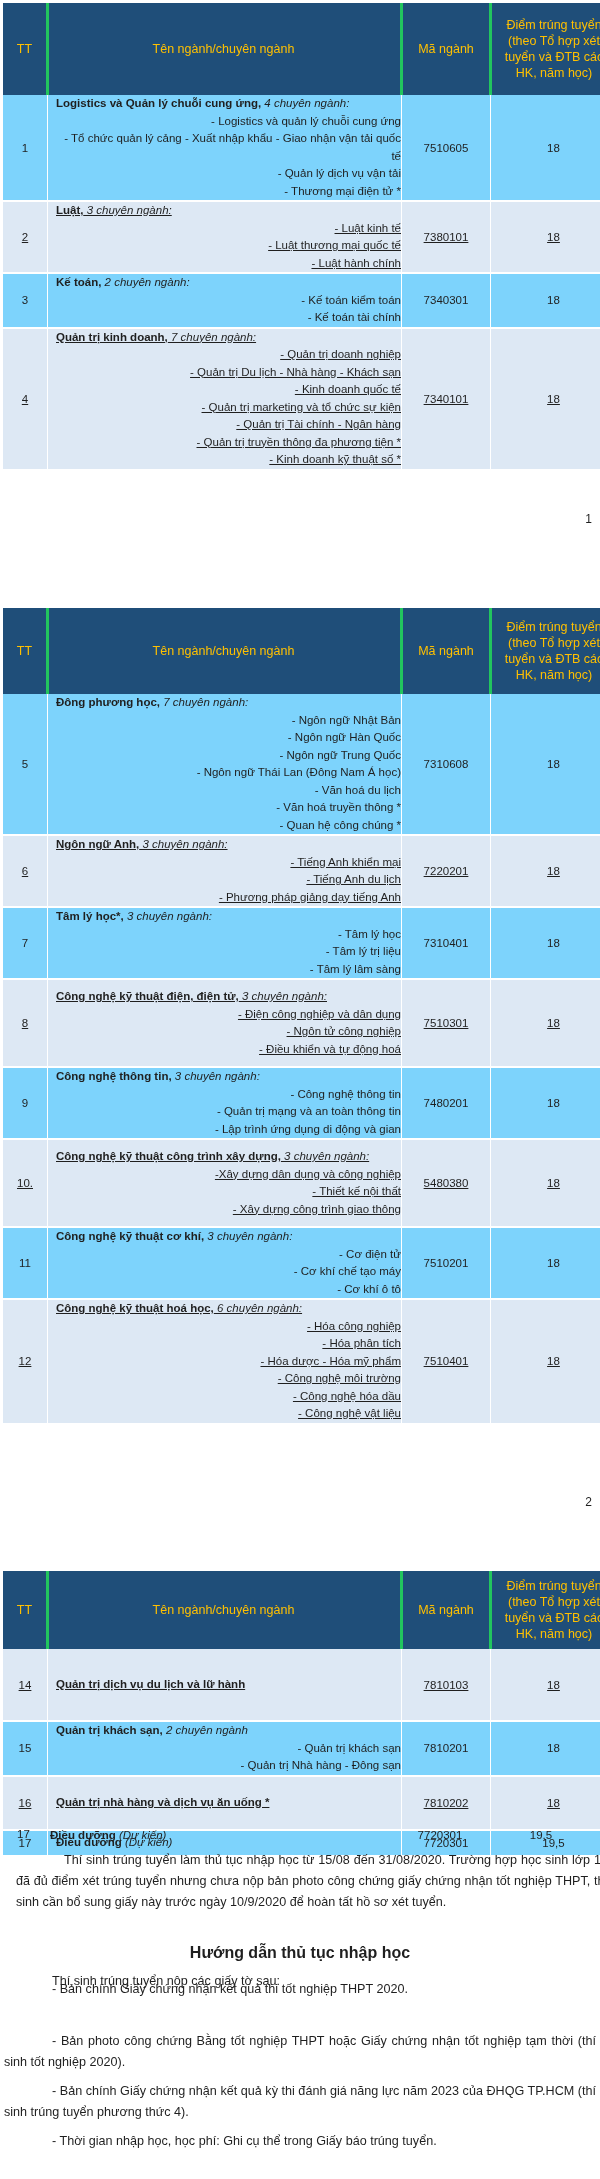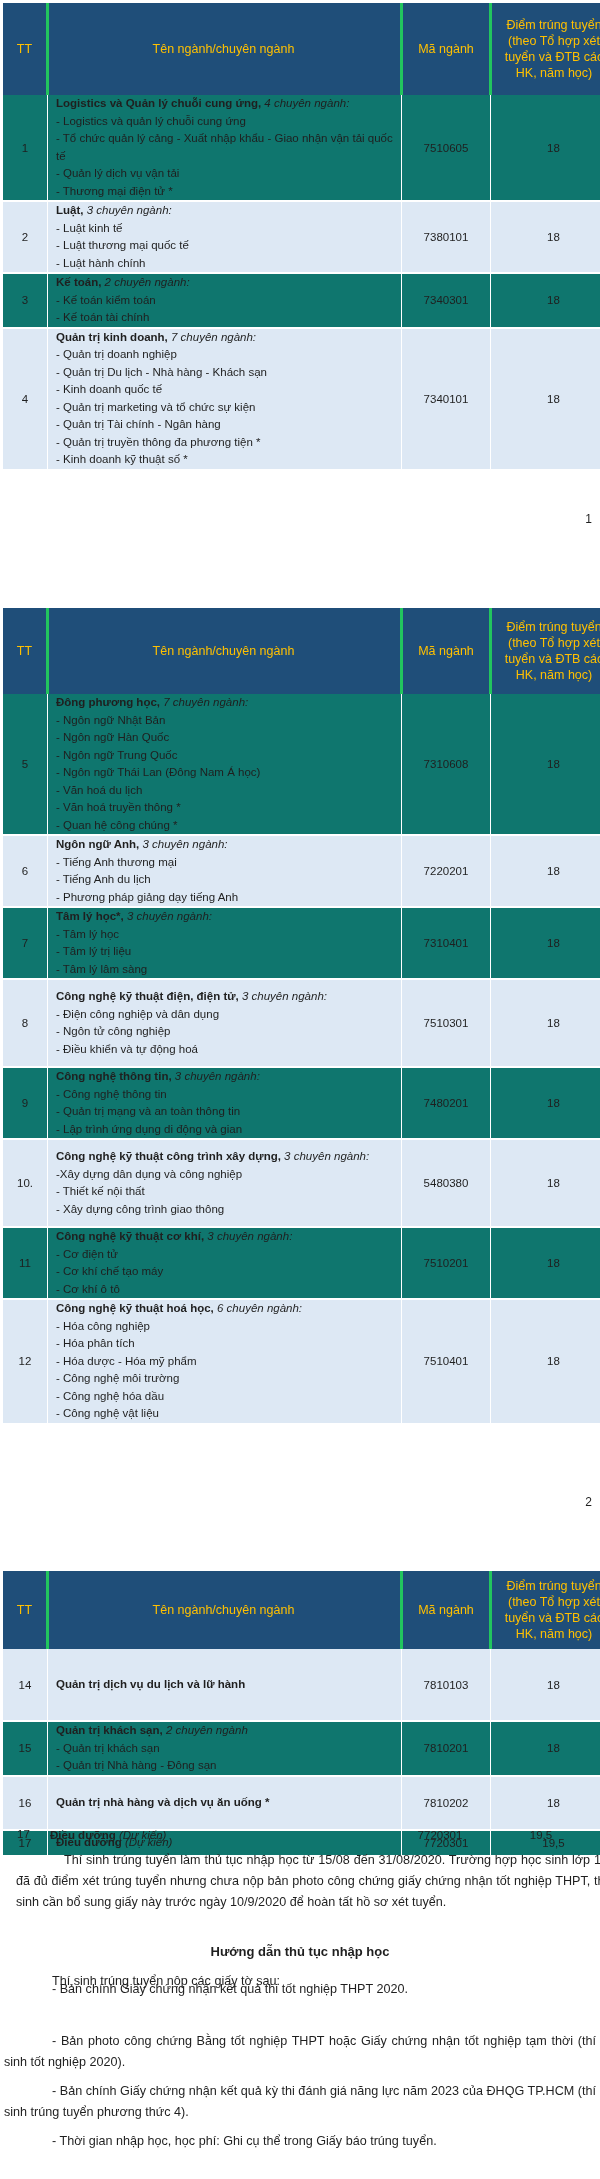--- a/index.html
+++ b/index.html
@@ -4,34 +4,34 @@
 <style>
   html, body { margin:0; padding:0; background:#ffffff; }
   body { width:600px; height:2179px; position:relative; overflow:hidden;
          font-family:"Liberation Sans", sans-serif; color:#1f1f1f; }
   .tbl { position:absolute; left:3px; width:594px; border-collapse:collapse; table-layout:fixed; }
   .tbl th { background:#1f4e79; color:#ffc000; font-weight:normal; font-size:12.5px; text-align:center;
             border-right:3px solid #22c55e; padding:0 2px; line-height:16px; }
   .tbl th:last-child { border-right:none; }
   .tbl td { font-size:11.5px; vertical-align:middle; border-right:1px solid #ffffff; padding:0; }
   .tbl td:last-child { border-right:none; }
-  .tbl tr.alt td { background:#dde8f4; }
-  .tbl tr.plain td { background:#0f766e; }
+  .tbl tr.alt td { background:#dde8f4;text-decoration:underline; }
+  .tbl tr.plain td { background:#7dd3fc; }
   .tbl tr.sep td { border-bottom:2px solid #ffffff; }
   .c-tt { width:39px; text-align:center; }
   .c-name { width:349px; padding-left:8px !important; line-height:17.5px; }
   .c-code { width:82px; text-align:center; }
   .c-score { width:120px; text-align:center; }
   .major { font-weight:bold; }
   .count { font-style:italic; }
-  .spec { display:block; }
+  .spec { display:block;text-align:right; }
   .pagenum { position:absolute; right:8px; font-size:12px; }
   .para { position:absolute; left:4px; width:592px; font-size:12.6px; line-height:21px; text-align:justify; }
   .indent { text-indent:48px; }
-  .heading { position:absolute; left:0; width:600px; text-align:center; font-weight:bold; font-size:13px; }
+  .heading { position:absolute; left:0; width:600px; text-align:center; font-weight:bold; font-size:16px; }
 </style>
 </head>
 <body>
 
 <table class="tbl" style="top:3px;">
   <thead>
     <tr style="height:92px;">
       <th class="c-tt">TT</th>
       <th class="c-name" style="padding-left:0 !important;">Tên ngành/chuyên ngành</th>
       <th class="c-code">Mã ngành</th>
@@ -78,21 +78,21 @@
   </thead>
   <tbody>
       <tr class="plain sep" style="height: 138px;">
         <td class="c-tt">5</td>
         <td class="c-name"><span class="major">Đông phương học,</span><span class="count"> 7 chuyên ngành:</span><span class="spec">- Ngôn ngữ Nhật Bản</span><span class="spec">- Ngôn ngữ Hàn Quốc</span><span class="spec">- Ngôn ngữ Trung Quốc</span><span class="spec">- Ngôn ngữ Thái Lan (Đông Nam Á học)</span><span class="spec">- Văn hoá du lịch</span><span class="spec">- Văn hoá truyền thông *</span><span class="spec">-  Quan hệ công chúng *</span></td>
         <td class="c-code">7310608</td>
         <td class="c-score">18</td>
       </tr>
       <tr class="alt sep" style="height: 70px;">
         <td class="c-tt">6</td>
-        <td class="c-name"><span class="major">Ngôn ngữ Anh,</span><span class="count"> 3 chuyên ngành:</span><span class="spec">- Tiếng Anh thương mại</span><span class="spec">- Tiếng Anh du lịch</span><span class="spec">- Phương pháp giảng dạy tiếng Anh</span></td>
+        <td class="c-name"><span class="major">Ngôn ngữ Anh,</span><span class="count"> 3 chuyên ngành:</span><span class="spec">- Tiếng Anh khiển mại</span><span class="spec">- Tiếng Anh du lịch</span><span class="spec">- Phương pháp giảng dạy tiếng Anh</span></td>
         <td class="c-code">7220201</td>
         <td class="c-score">18</td>
       </tr>
       <tr class="plain sep" style="height: 70px;">
         <td class="c-tt">7</td>
         <td class="c-name"><span class="major">Tâm lý học*,</span><span class="count"> 3 chuyên ngành:</span><span class="spec">- Tâm lý học</span><span class="spec">- Tâm lý trị liệu</span><span class="spec">- Tâm lý lâm sàng</span></td>
         <td class="c-code">7310401</td>
         <td class="c-score">18</td>
       </tr>
       <tr class="alt sep" style="height: 88px;">

